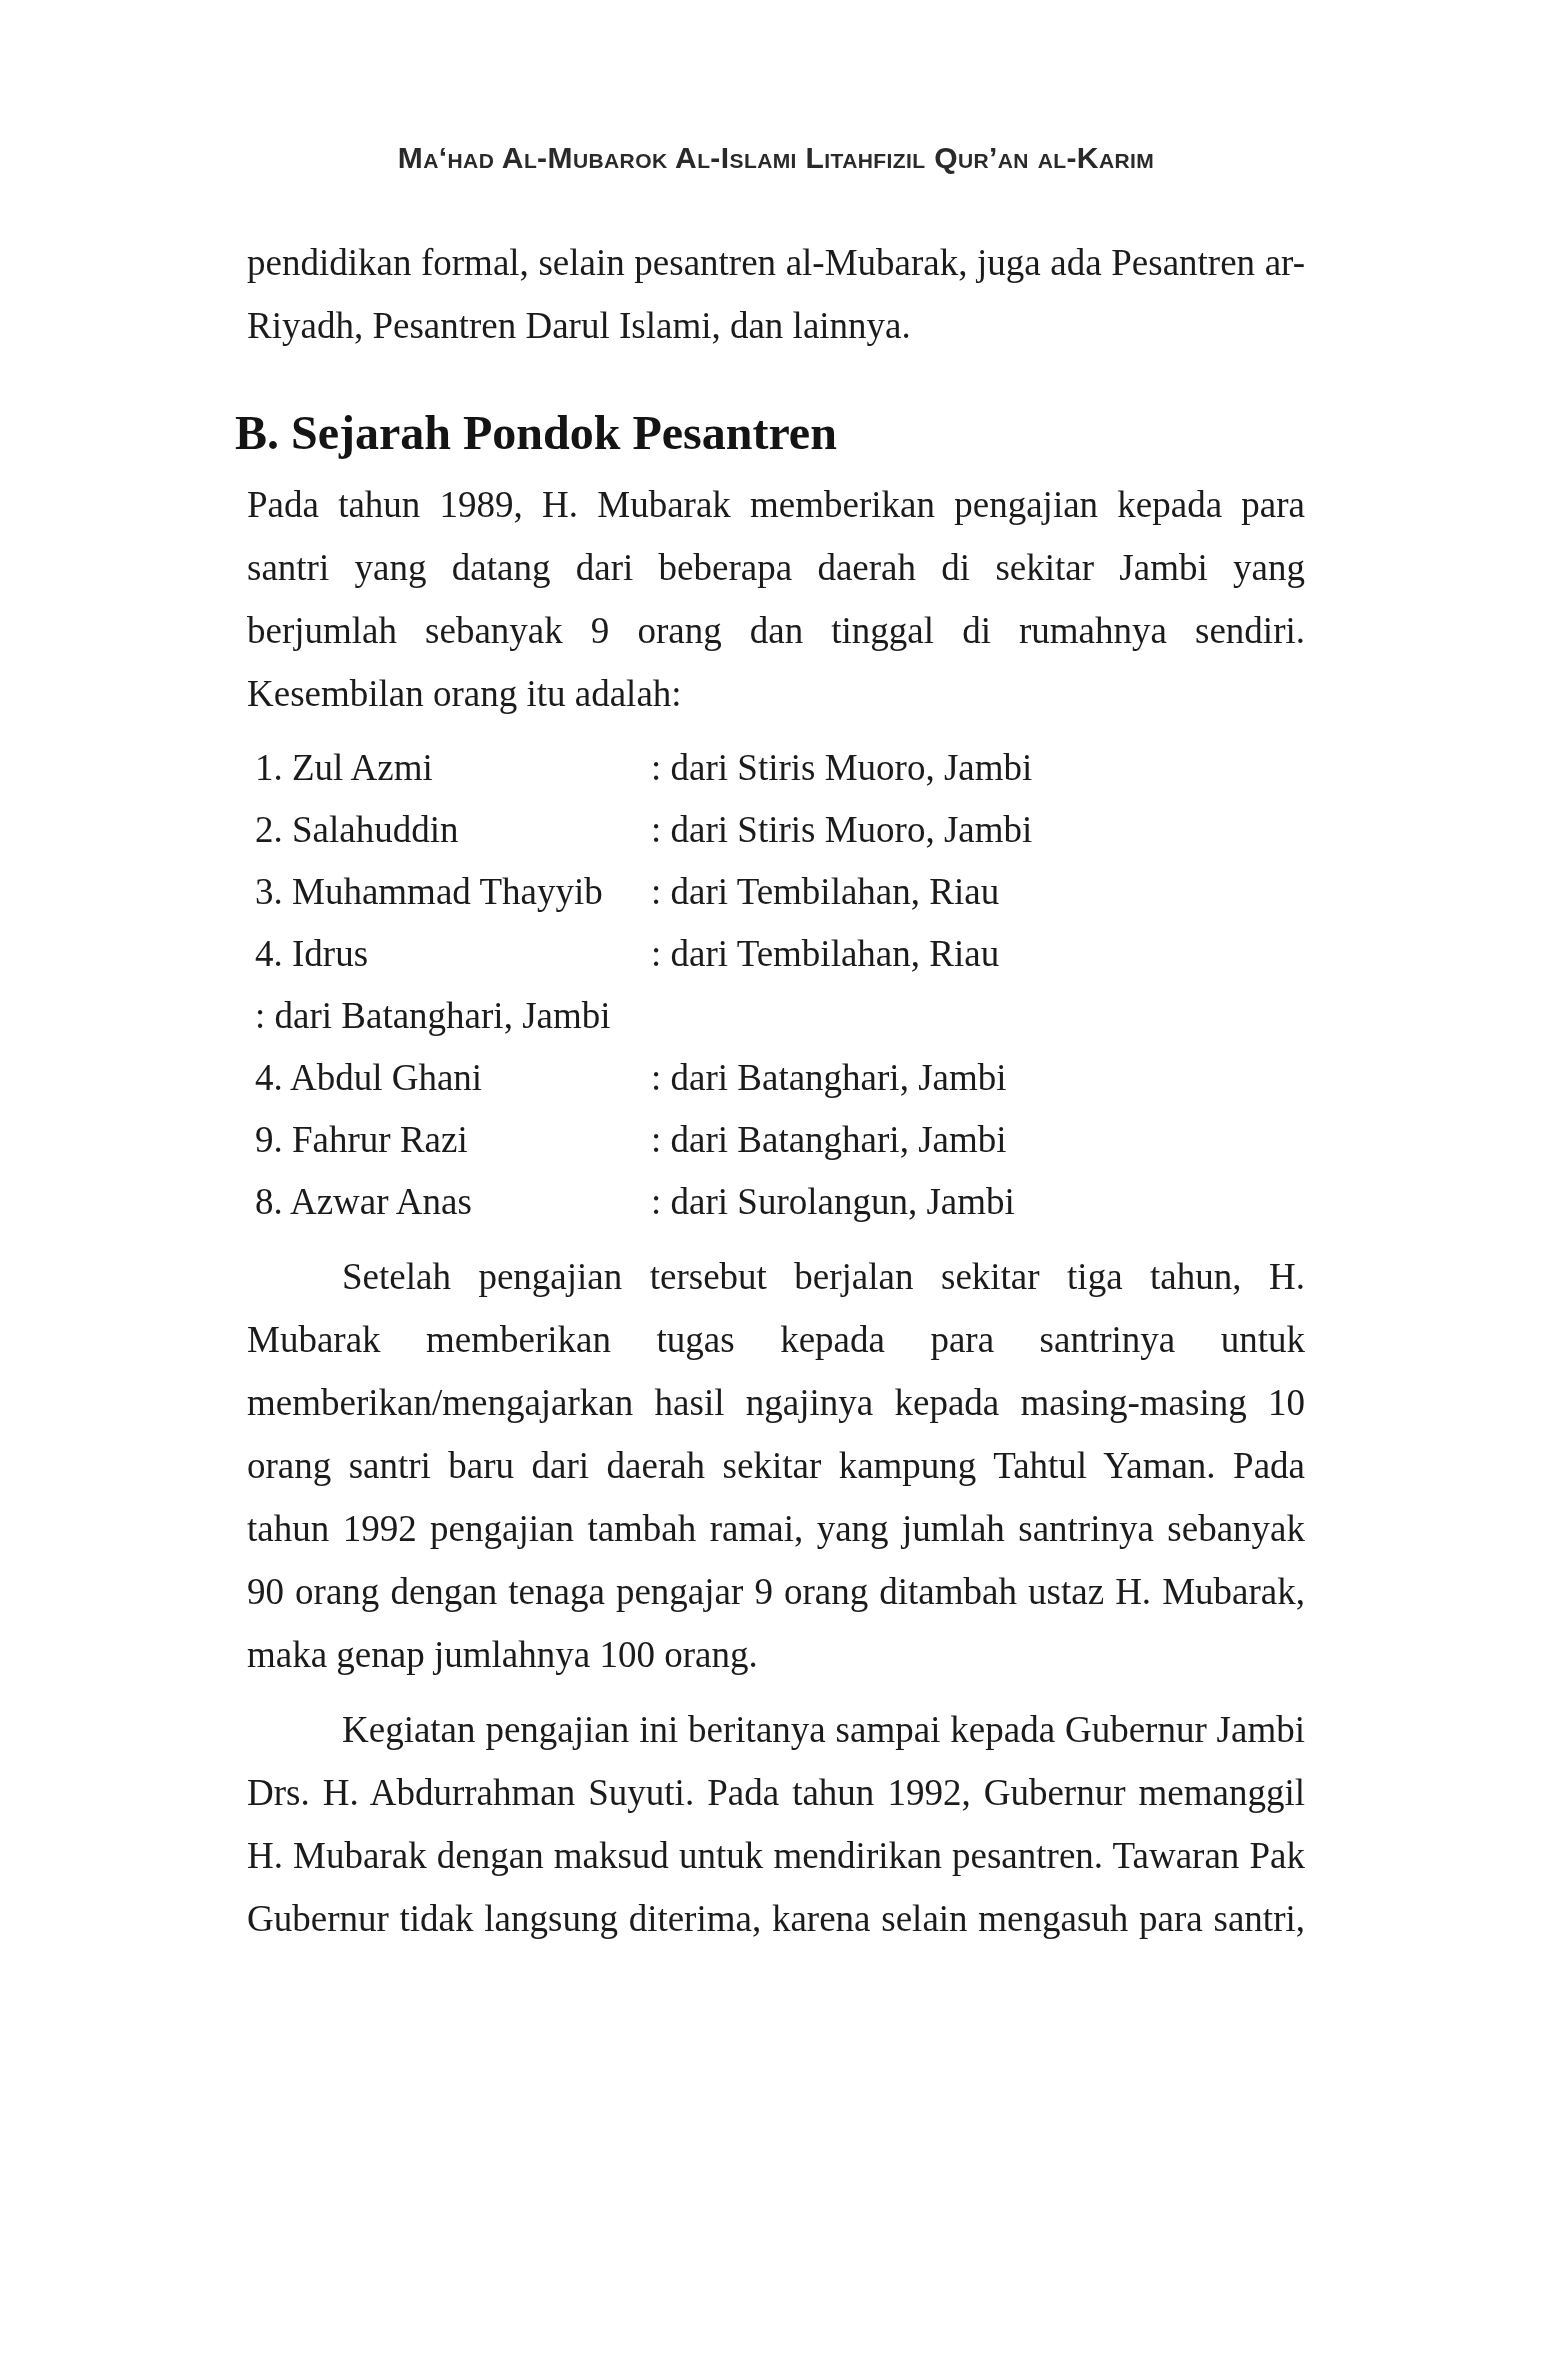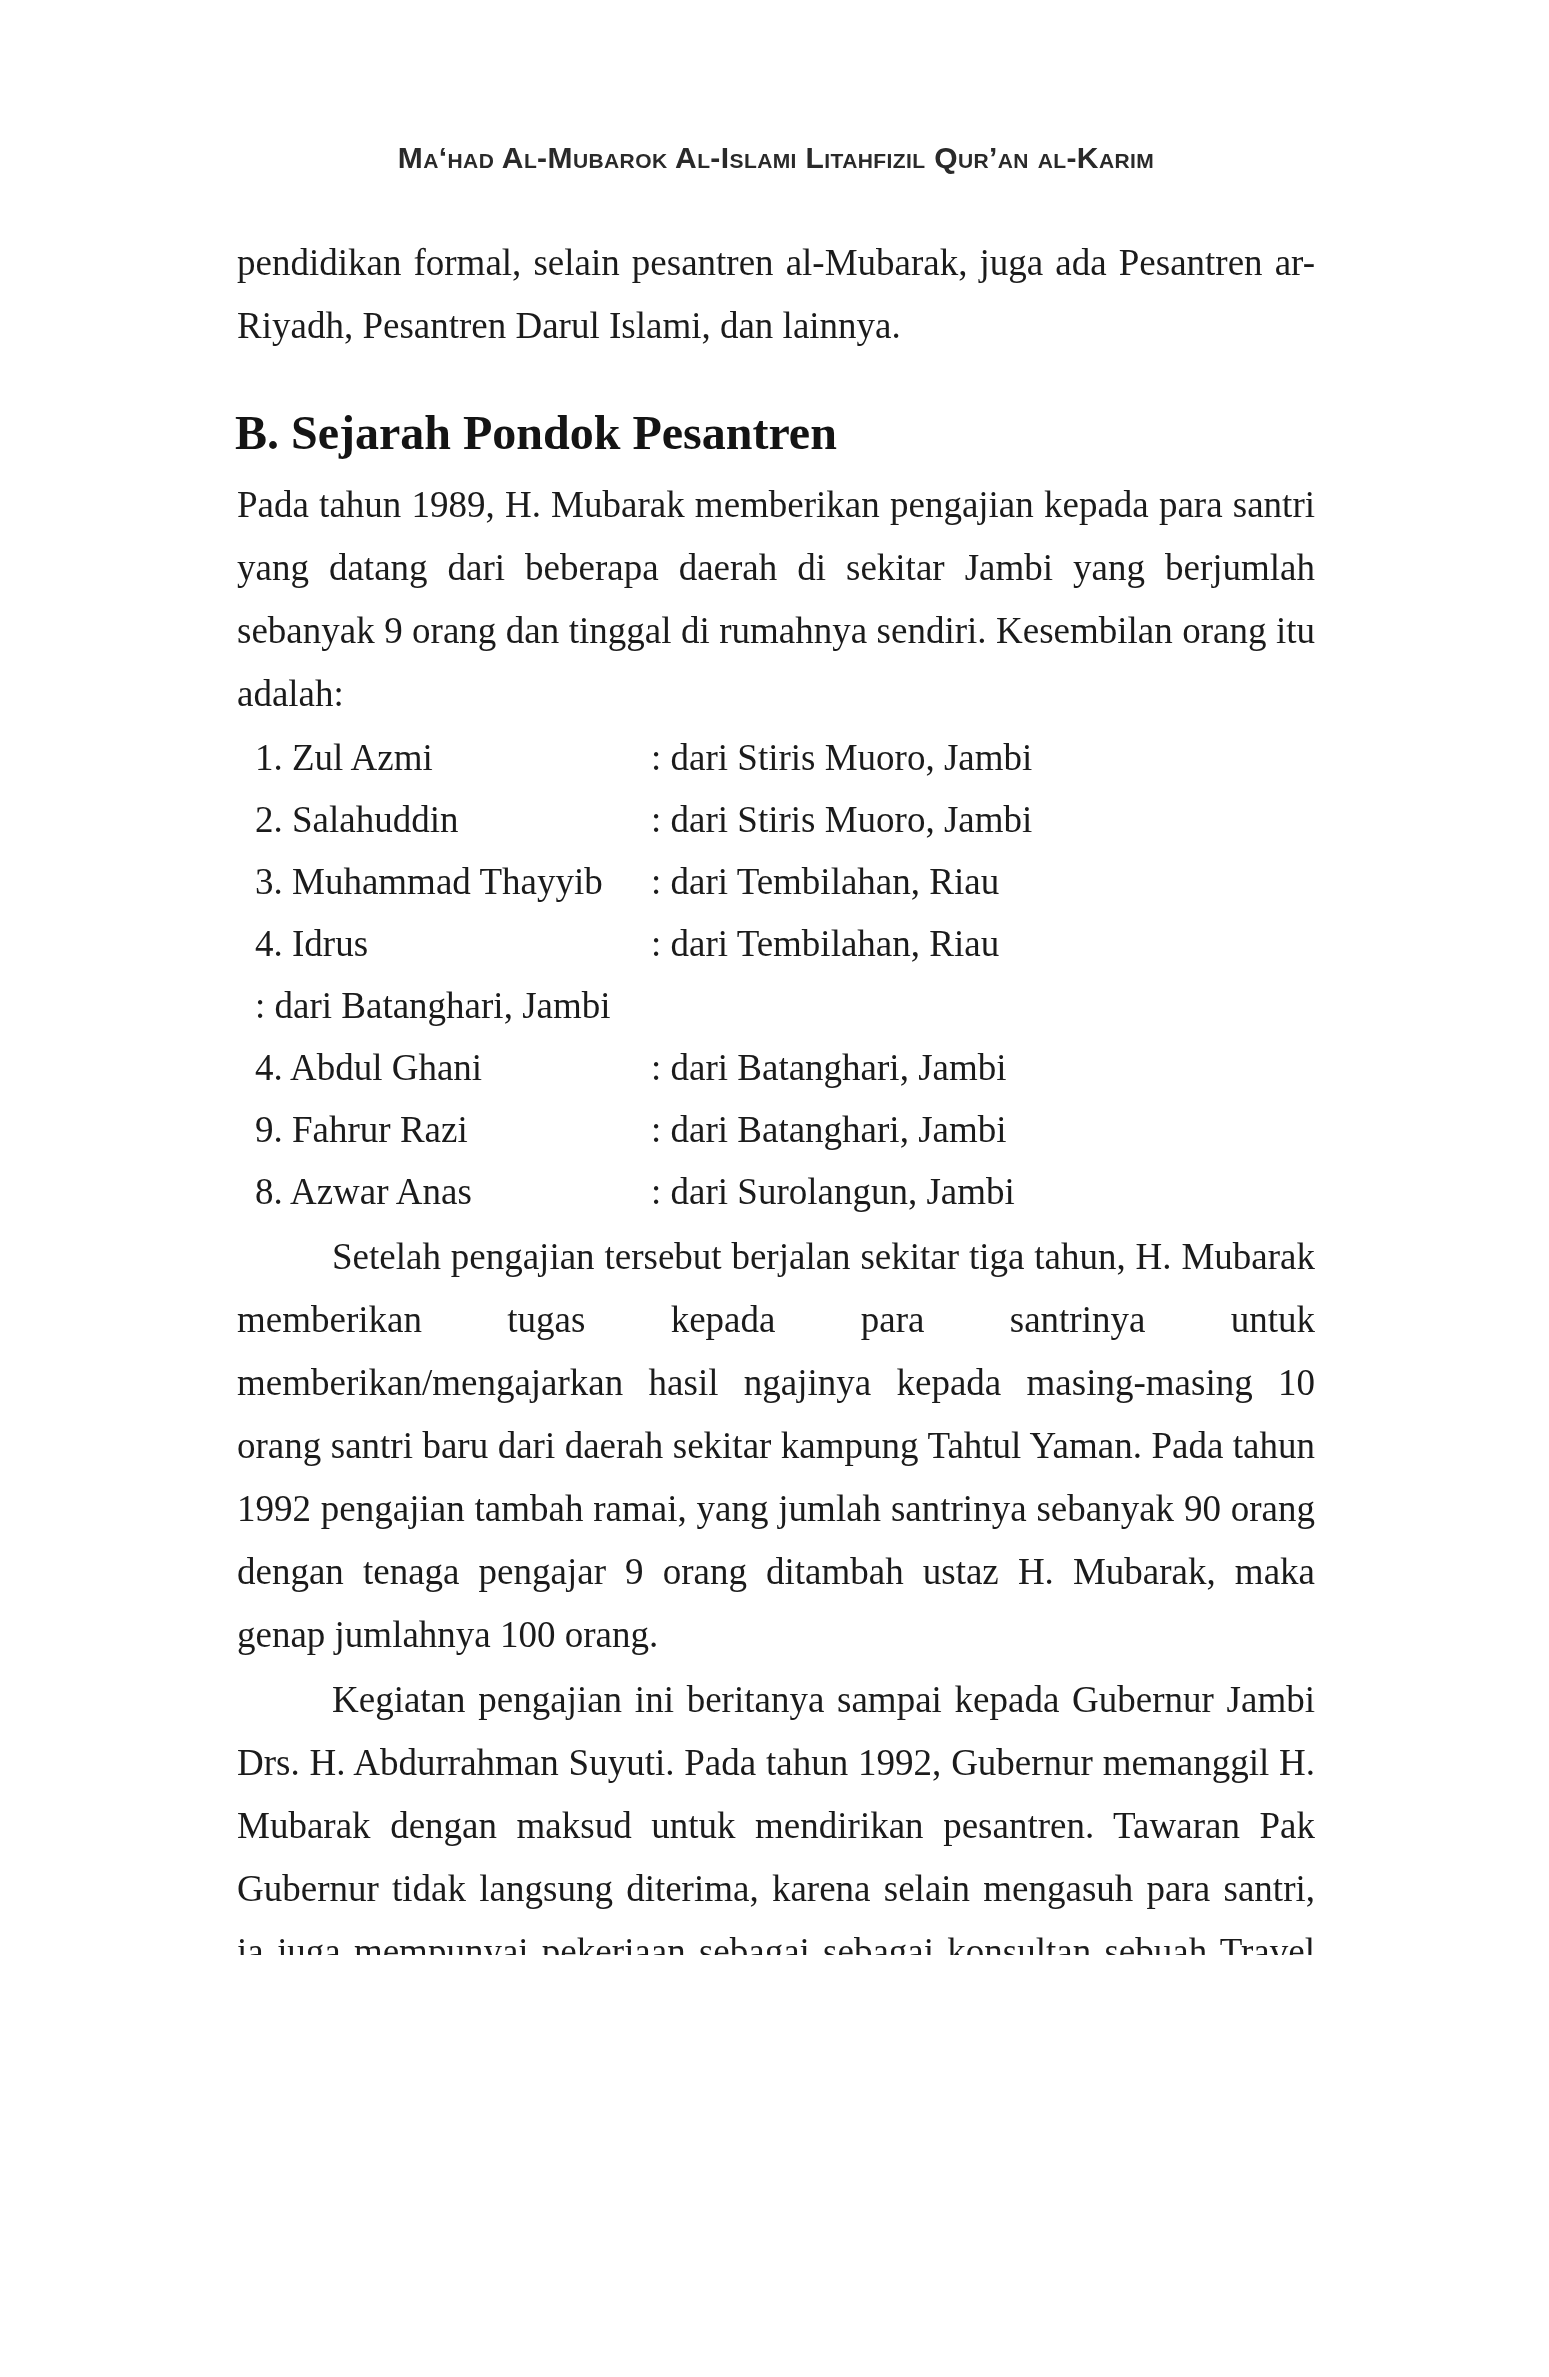--- a/index.html
+++ b/index.html
@@ -29,21 +29,21 @@
     font-size: 30px;
     line-height: 39px;
     letter-spacing: 0.4px;
     text-align: center;
     color: #2a2a2a;
   }
   .body-paragraph {
     font-size: 37px;
     line-height: 63px;
     text-align: justify;
-    margin: 2px;
+    margin: 12px;
   }
   .intro-paragraph { margin-top: 54px; }
   .section-heading {
     font-size: 48px;
     line-height: 53px;
     font-weight: 700;
     margin: 49px 0 14px 0;
     color: #141414;
   }
   .indented { text-indent: 95px; }

